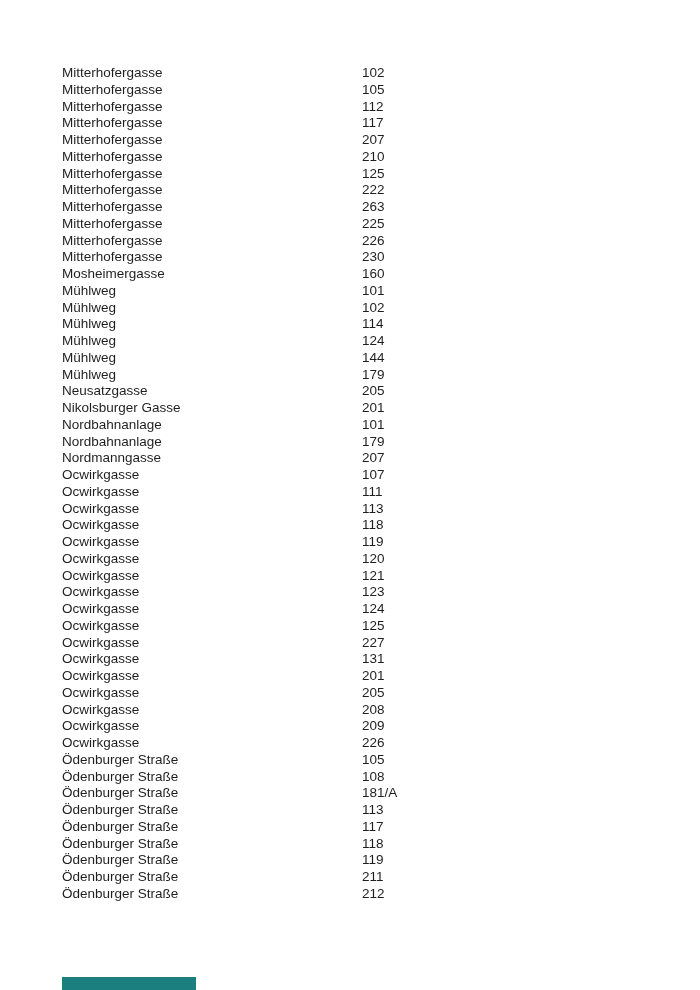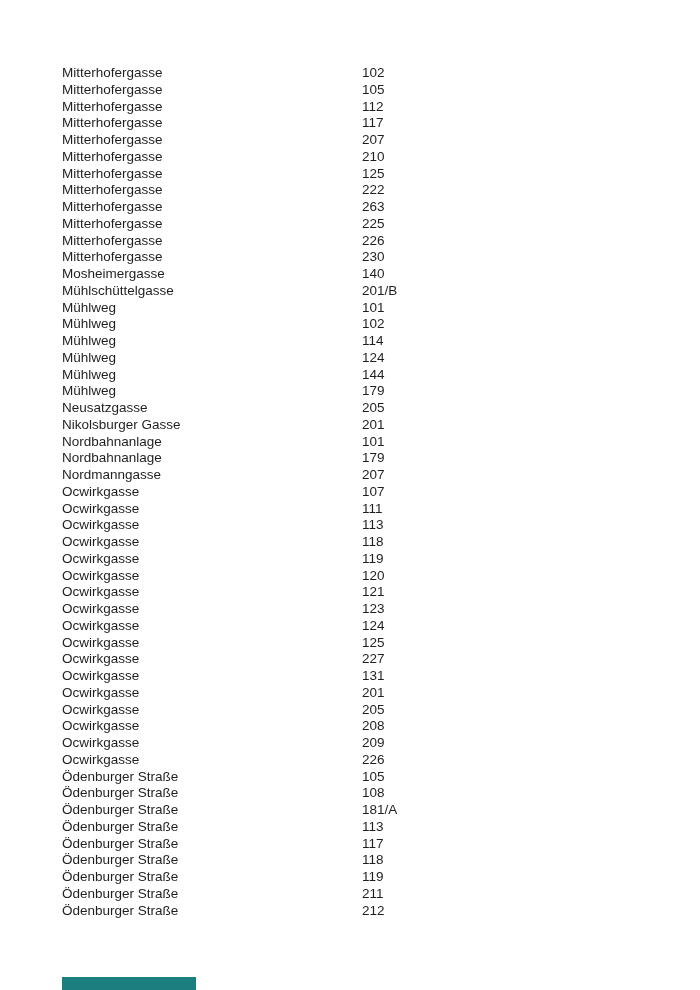--- a/index.html
+++ b/index.html
@@ -87,25 +87,21 @@
       <div class="row">
         <span class="street">Mitterhofergasse</span>
         <span class="number">226</span>
       </div>
       <div class="row">
         <span class="street">Mitterhofergasse</span>
         <span class="number">230</span>
       </div>
       <div class="row">
         <span class="street">Mosheimergasse</span>
-        <span class="number">140</span>
-      </div>
-      <div class="row">
-        <span class="street">Mühlschüttelgasse</span>
-        <span class="number">201/B</span>
+        <span class="number">160</span>
       </div>
       <div class="row">
         <span class="street">Mühlweg</span>
         <span class="number">101</span>
       </div>
       <div class="row">
         <span class="street">Mühlweg</span>
         <span class="number">102</span>
       </div>
       <div class="row">

